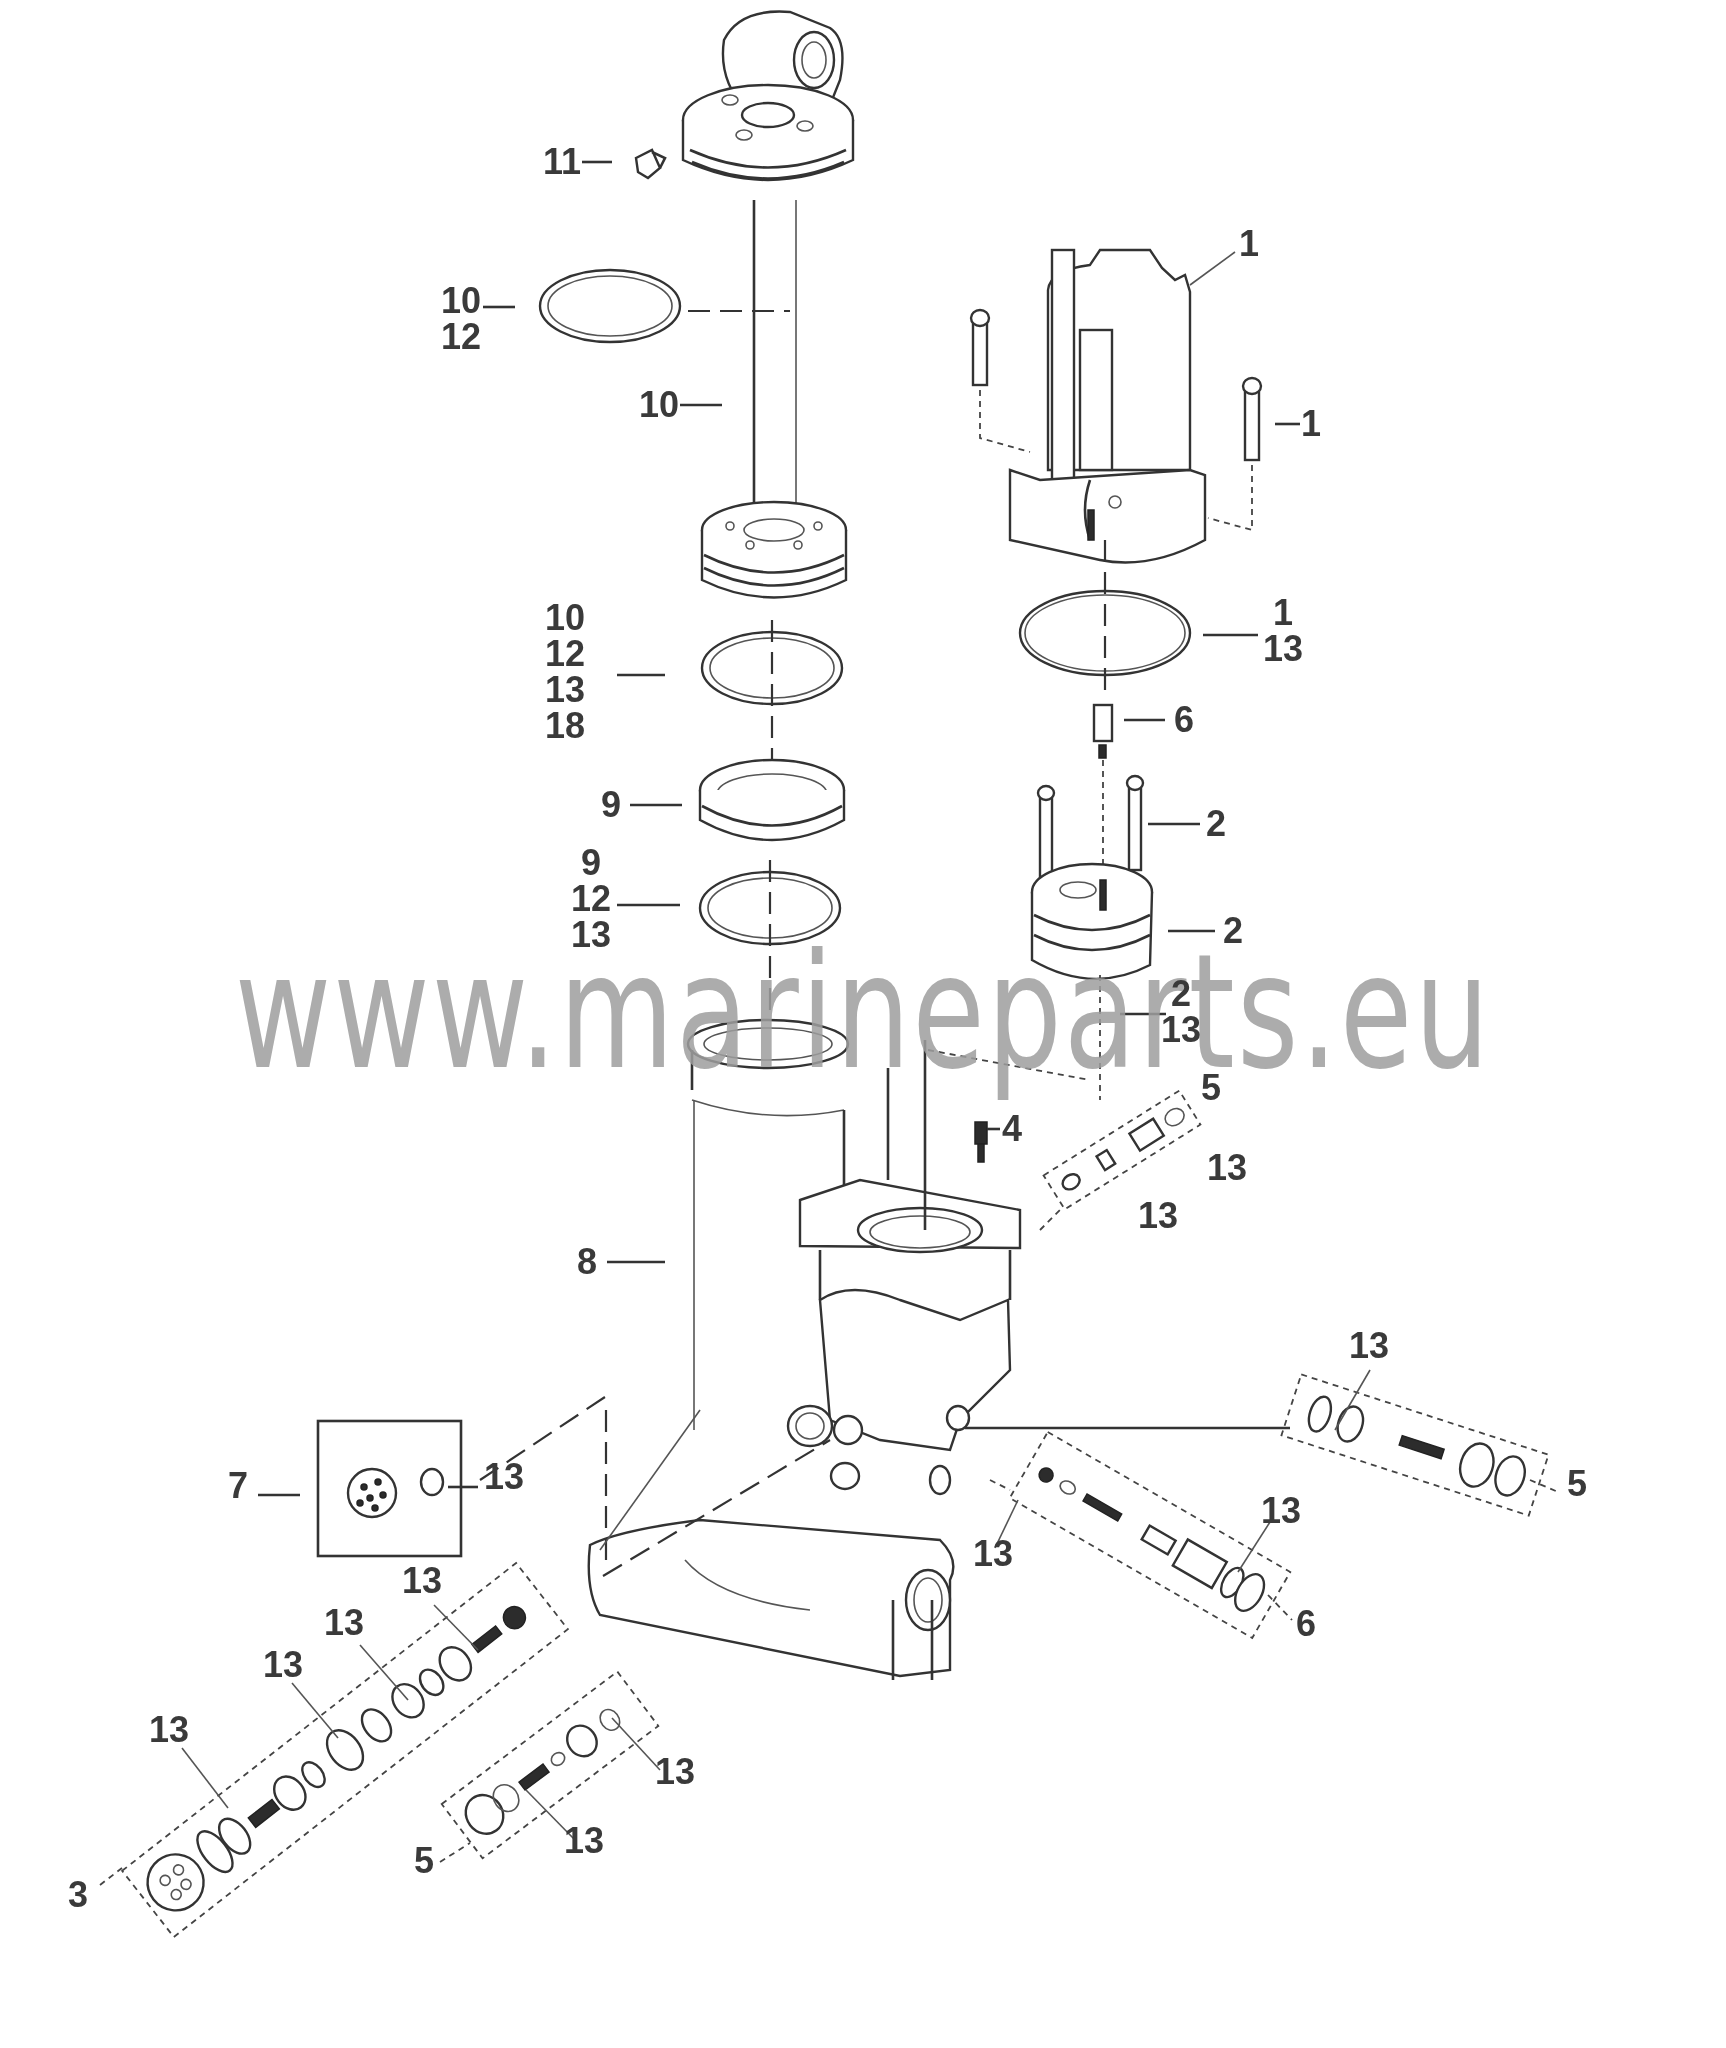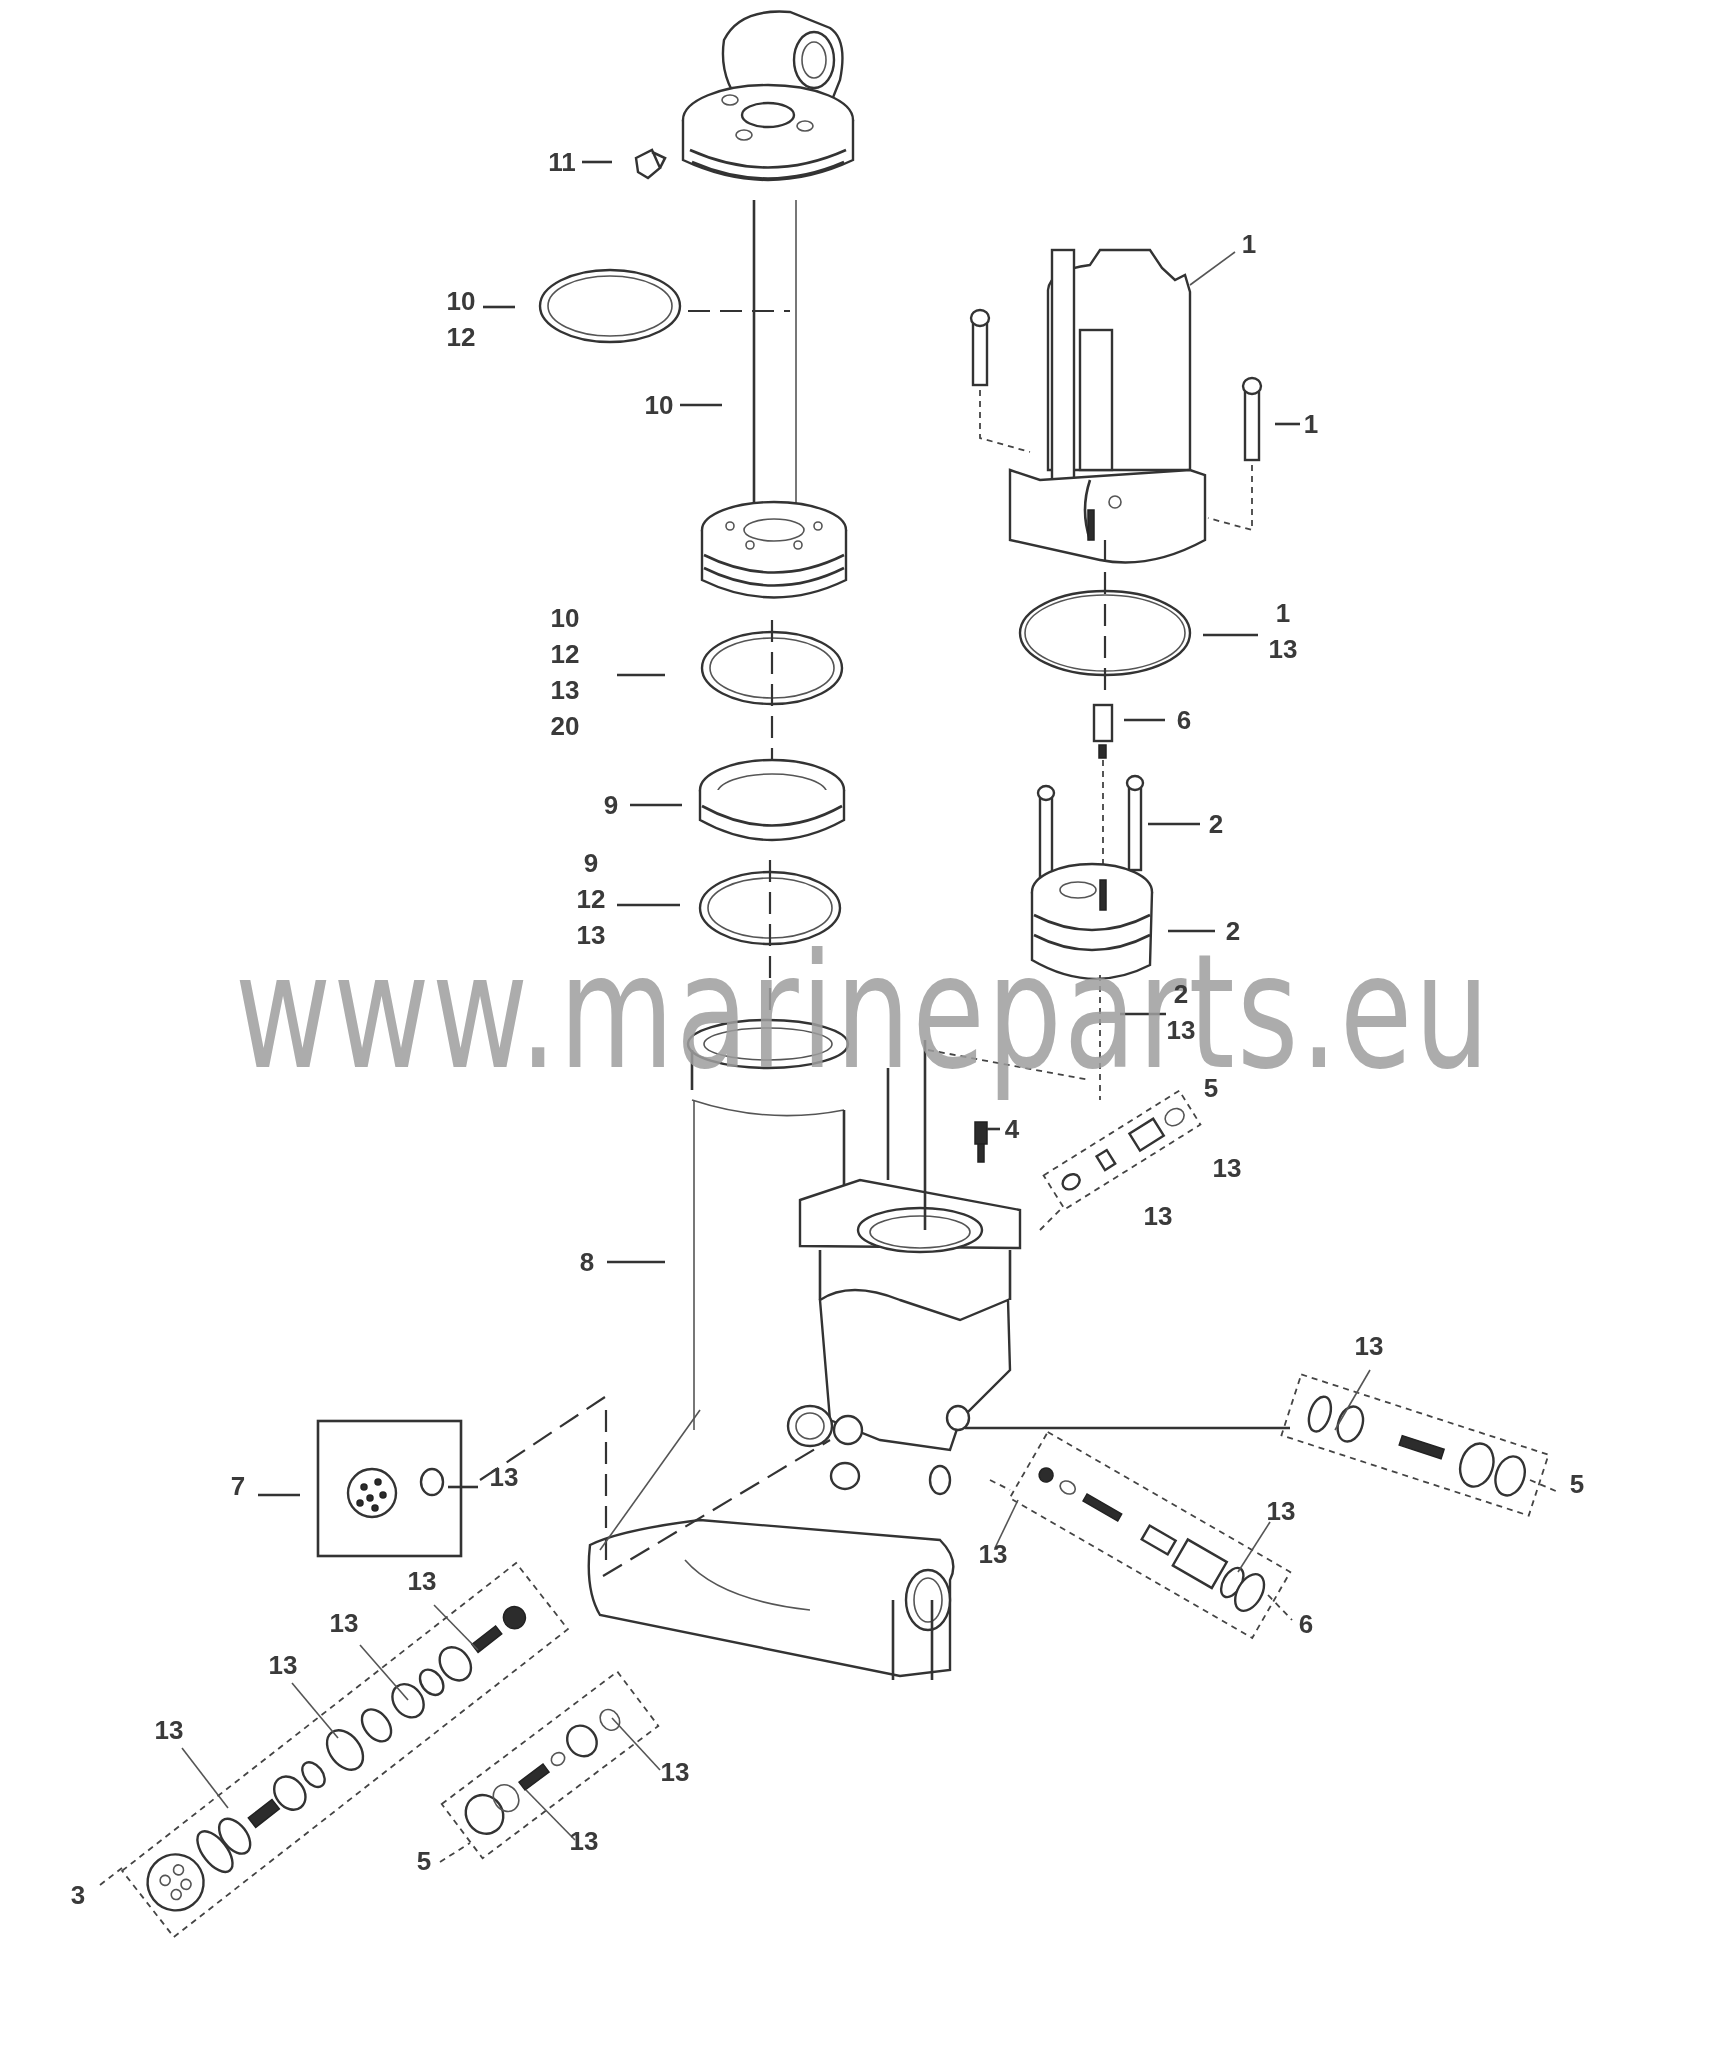--- a/index.html
+++ b/index.html
@@ -1,18 +1,18 @@
 <!DOCTYPE html>
 <html><head>
 <meta charset="utf-8">
 <style>
   html, body { margin: 0; padding: 0; background: #ffffff; }
   #canvas { position: relative; width: 1726px; height: 2048px; overflow: hidden; background: #ffffff; }
   svg { position: absolute; left: 0; top: 0; }
-  .lbl { position: absolute; font-family: "Liberation Sans", sans-serif; font-weight: bold; font-size: 26px; color: #3a3a3a; line-height: 1; transform: translate(-50%, -50%); white-space: nowrap; transform-origin: center; }
+  .lbl { position: absolute; font-family: "Liberation Sans", sans-serif; font-weight: bold; font-size: 36px; color: #3a3a3a; line-height: 1; transform: translate(-50%, -50%); white-space: nowrap; transform-origin: center; }
   .lbl.stack { line-height: 36px; text-align: center; }
   .watermark { position: absolute; left: 863px; top: 1012px; transform: translate(-50%, -50%) scaleY(1.35); font-family: "DejaVu Sans", sans-serif; font-size: 118px; color: #9e9e9e; opacity: 0.85; white-space: nowrap; letter-spacing: 2px; }
   .ln { stroke: #333; stroke-width: 2.6; fill: none; }
   .thin { stroke: #555; stroke-width: 1.6; fill: none; }
   .dash { stroke: #333; stroke-width: 2.2; fill: none; stroke-dasharray: 22 10; }
   .dash2 { stroke: #444; stroke-width: 1.8; fill: none; stroke-dasharray: 6 5; }
   .part { stroke: #333; stroke-width: 2.4; fill: #fff; }
   .dark { fill: #2c2c2c; stroke: #222; stroke-width: 1.5; }
 </style>
 </head>
@@ -251,21 +251,21 @@
     <line class="ln" x1="925" y1="1040" x2="925" y2="1230"></line>
   </svg>
 
   <div class="watermark">www.marineparts.eu</div>
 
   <div class="lbl" style="left:562px;top:162px">11</div>
   <div class="lbl stack" style="left:461px;top:319px"><span>10</span><br><span>12</span></div>
   <div class="lbl" style="left:659px;top:405px">10</div>
   <div class="lbl" style="left:1249px;top:244px">1</div>
   <div class="lbl" style="left:1311px;top:424px">1</div>
-  <div class="lbl stack" style="left:565px;top:672px"><span>10</span><br><span>12</span><br><span>13</span><br><span>20</span></div>
+  <div class="lbl stack" style="left:565px;top:672px"><span>10</span><br><span>12</span><br><span>13</span><br><span>18</span></div>
   <div class="lbl stack" style="left:1283px;top:631px"><span>1</span><br><span>13</span></div>
   <div class="lbl" style="left:1184px;top:720px">6</div>
   <div class="lbl" style="left:611px;top:805px">9</div>
   <div class="lbl" style="left:1216px;top:824px">2</div>
   <div class="lbl stack" style="left:591px;top:899px"><span>9</span><br><span>12</span><br><span>13</span></div>
   <div class="lbl" style="left:1233px;top:931px">2</div>
   <div class="lbl stack" style="left:1181px;top:1012px"><span>2</span><br><span>13</span></div>
   <div class="lbl" style="left:1211px;top:1088px">5</div>
   <div class="lbl" style="left:1012px;top:1129px">4</div>
   <div class="lbl" style="left:1227px;top:1168px">13</div>

